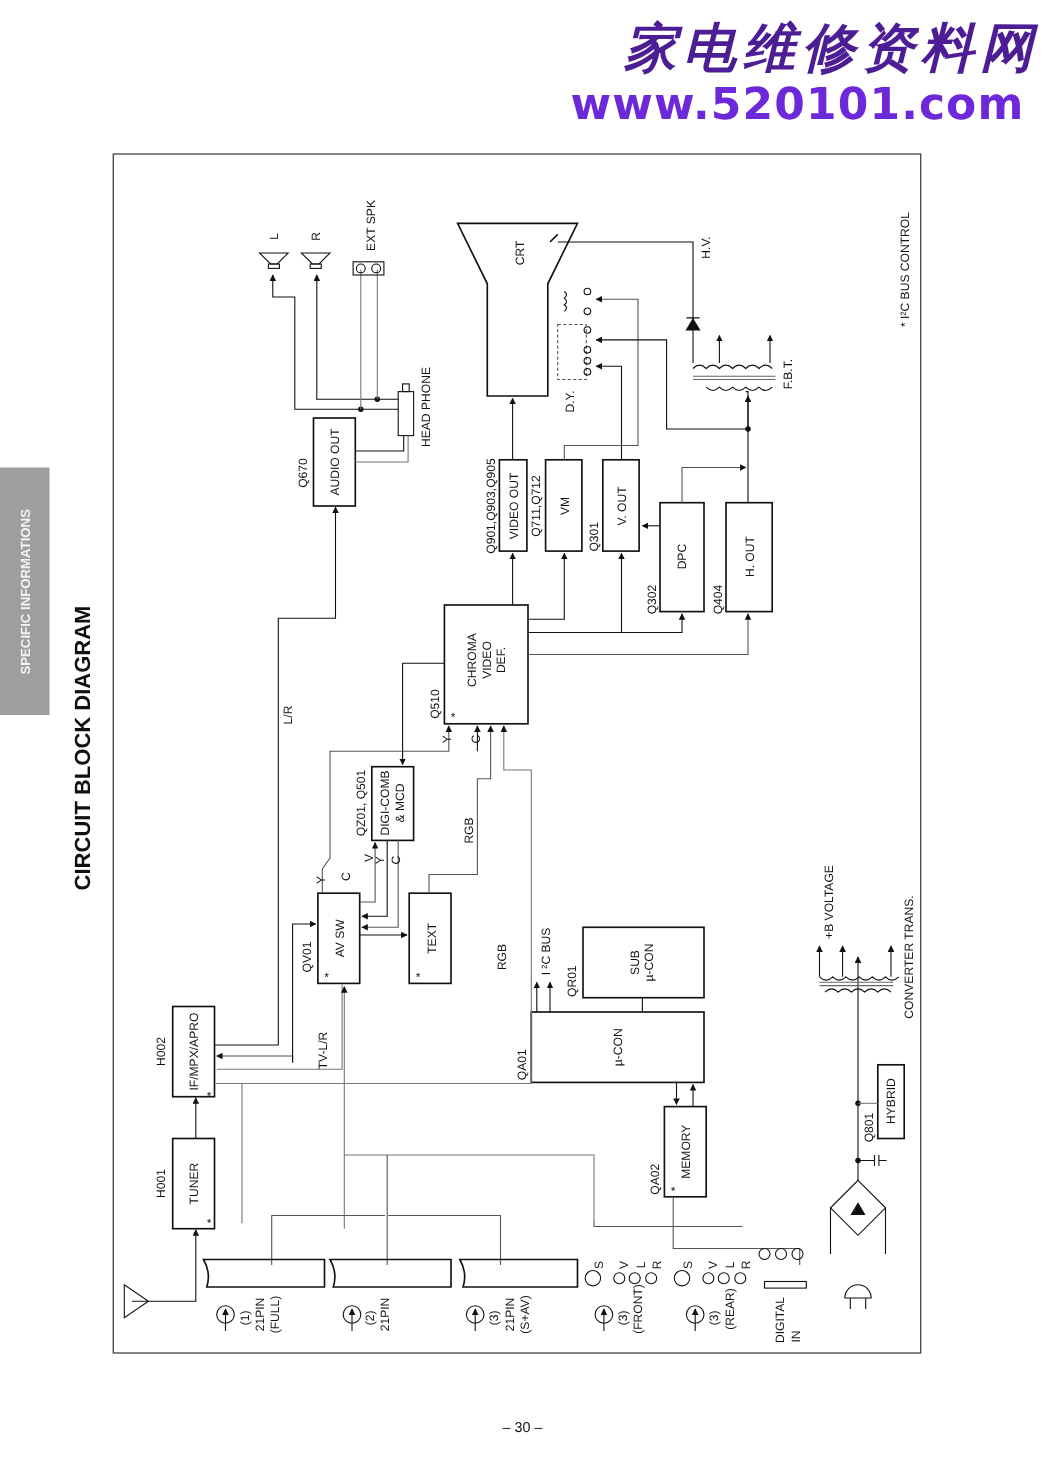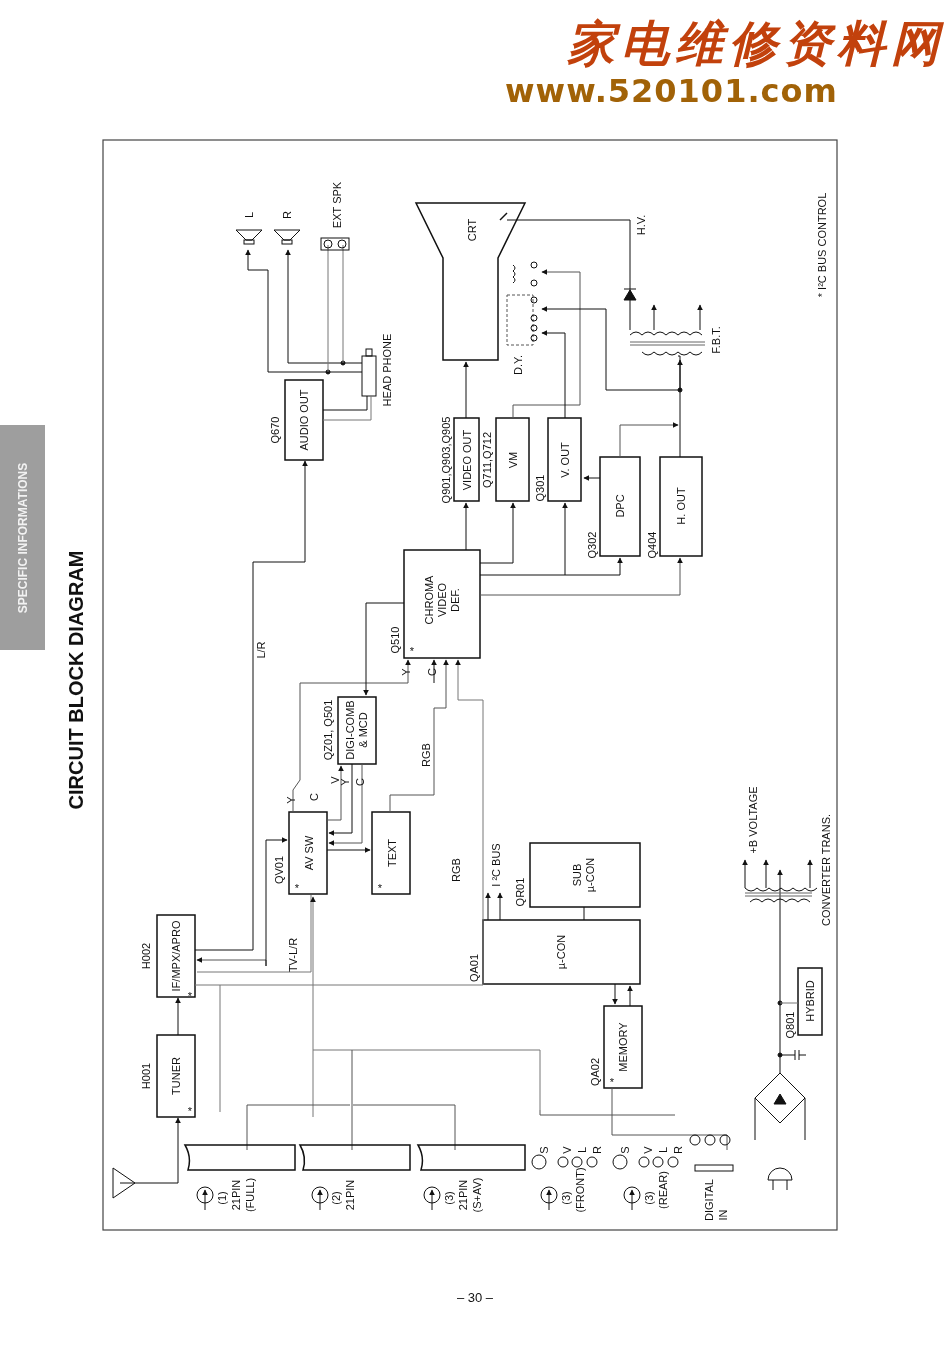--- a/index.html
+++ b/index.html
@@ -1,21 +1,21 @@
 <!DOCTYPE html>
 <html><head>
 <meta charset="utf-8">
 <style>
   html, body { margin:0; padding:0; background:#ffffff; }
   body { width:950px; height:1345px; position:relative; overflow:hidden;
          font-family:"Liberation Sans", sans-serif; color:#111; }
   .wm-cn { position:absolute; left:505px; top:12px; width:440px; font-family:"DejaVu Serif", serif;
-           font-size:48px; letter-spacing:6px; font-weight:bold; font-style:italic; color:#c2410c; text-align:right; }
+           font-size:48px; letter-spacing:6px; font-weight:bold; font-style:italic; color:#4c1d95; text-align:right; }
   .wm-url { position:absolute; left:505px; top:72px; width:440px; font-family:"DejaVu Sans", sans-serif;
-            font-size:32px; font-weight:bold; color:#a16207; text-align:left; letter-spacing:1px; }
+            font-size:40px; font-weight:bold; color:#6d28d9; text-align:center; letter-spacing:1px; }
   .tab { position:absolute; left:0; top:425px; width:45px; height:225px; background:#9e9e9e; }
   .tab span { position:absolute; left:50%; top:50%; transform:translate(-50%,-50%) rotate(-90deg);
               white-space:nowrap; color:#f2f2f2; font-weight:bold; font-size:12px; }
   .ptitle { position:absolute; left:76px; top:680px; transform:translate(-50%,-50%) rotate(-90deg);
             white-space:nowrap; font-weight:bold; font-size:20px; }
   .pageno { position:absolute; left:0; width:950px; top:1290px; text-align:center; font-size:13px; }
   svg#diagram { position:absolute; left:0; top:0; }
   svg text { font-family:"Liberation Sans", sans-serif; fill:#111; }
 </style>
 </head>

